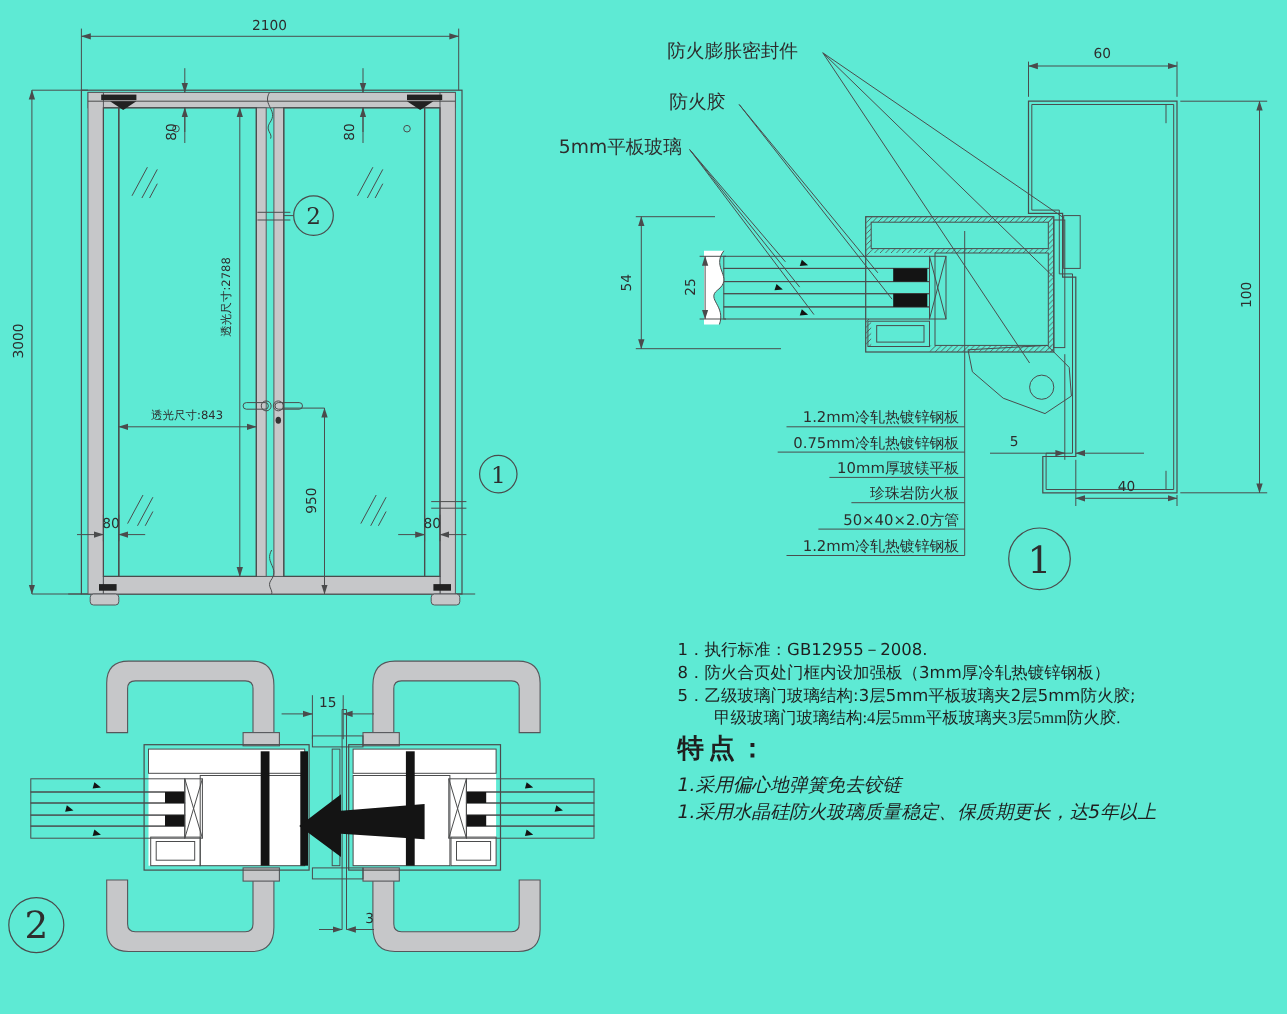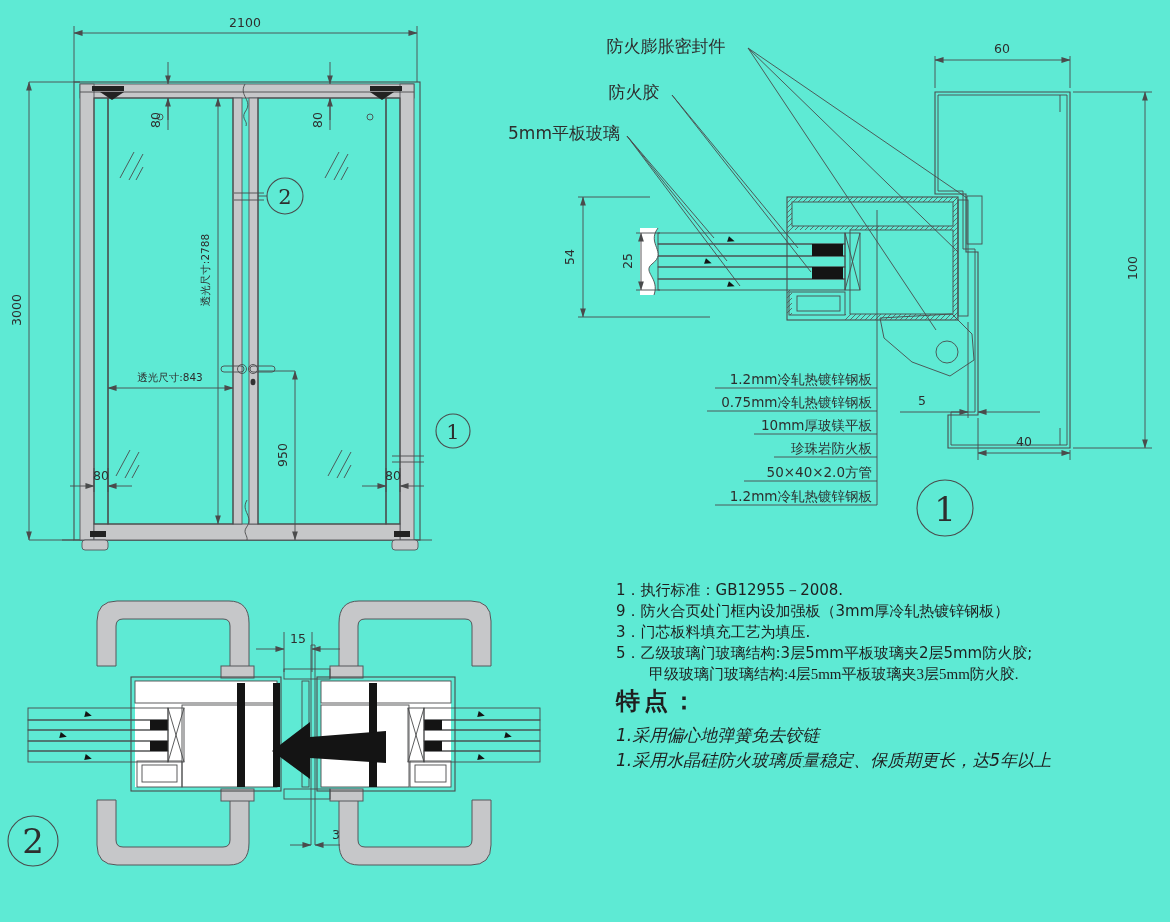--- a/index.html
+++ b/index.html
@@ -362,22 +362,21 @@
 
   <g>
     <circle cx="33" cy="841" r="25" class="ol" fill="#fff"></circle>
     <text class="cobig" x="33" y="853" text-anchor="middle">2</text>
   </g>
 </g>
 </svg>
 
 <div id="notes">
   <div class="it">1．执行标准：GB12955－2008.</div>
-  <div class="it">9．防火合页处门框内设加强板（3mm厚冷轧热镀锌钢板）</div>
-  <div class="it">3．门芯板料填充工艺为填压.</div>
+  <div class="it">8．防火合页处门框内设加强板（3mm厚冷轧热镀锌钢板）</div>
   <div class="it">5．乙级玻璃门玻璃结构:3层5mm平板玻璃夹2层5mm防火胶;</div>
   <div class="it cont">甲级玻璃门玻璃结构:4层5mm平板玻璃夹3层5mm防火胶.</div>
   <div id="features">
     <div class="h" id="feat-title">特点：</div>
     <div class="it">1.采用偏心地弹簧免去铰链</div>
     <div class="it">1.采用水晶硅防火玻璃质量稳定、保质期更长，达5年以上</div>
   </div>
 </div>
 </div>
 

